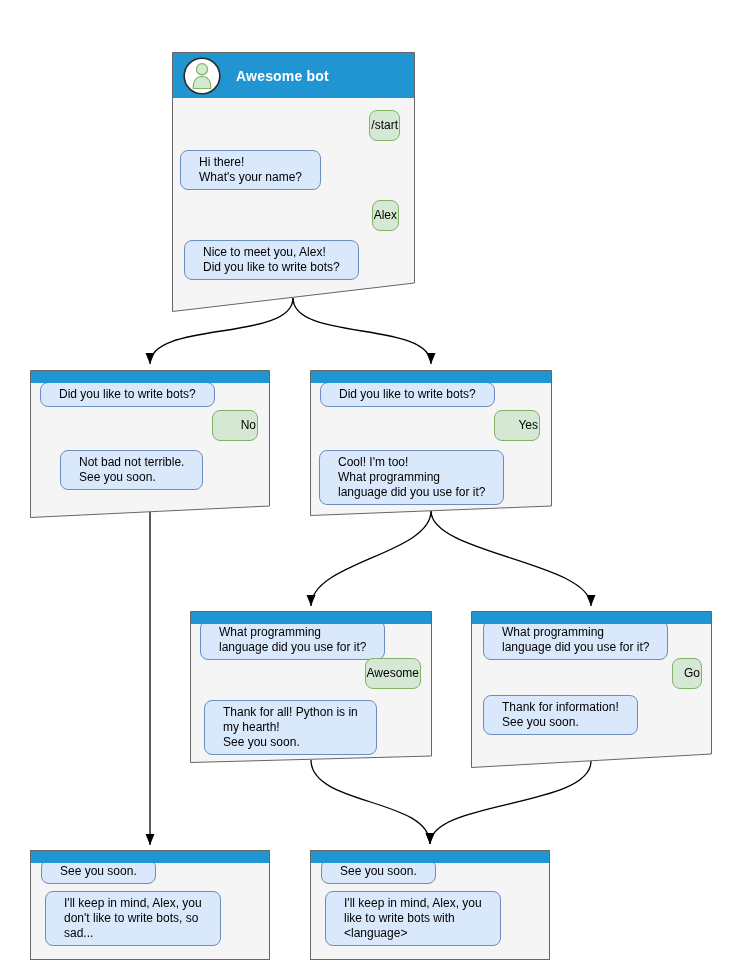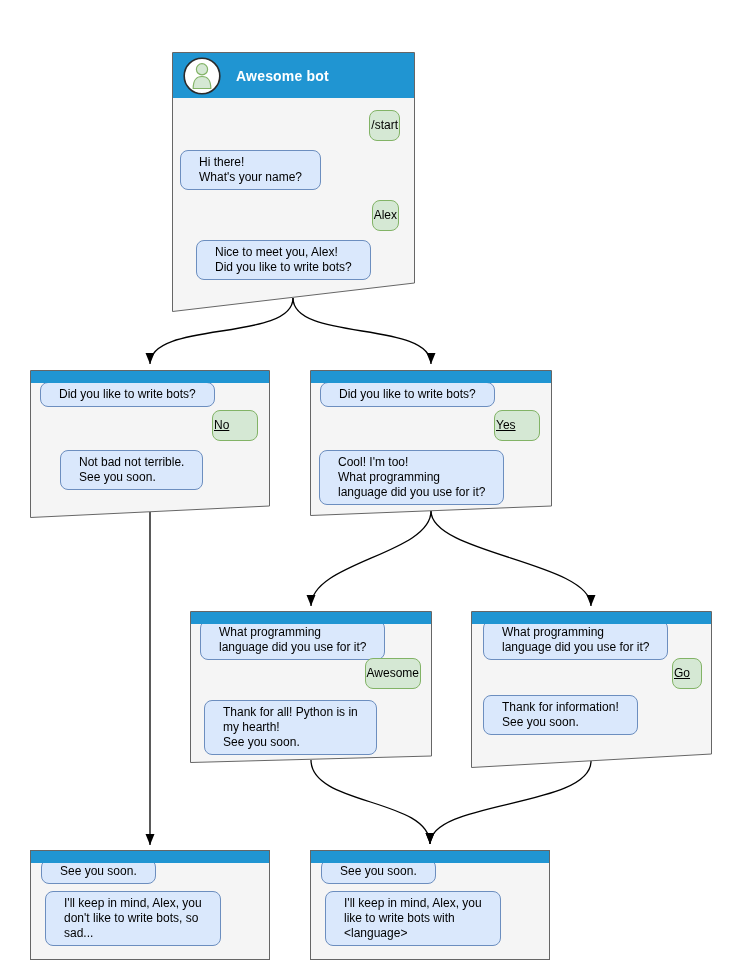--- a/index.html
+++ b/index.html
@@ -31,21 +31,21 @@
     white-space:pre-line;border-radius:8px;
   }
   .bubble.bot{
     background:var(--bot-bubble-bg,#dae8fc);border:1px solid var(--bot-bubble-border,#6c8ebf);
     padding:4px 18px;
   }
   .bubble.user{
     background:var(--user-bubble-bg,#d5e8d4);border:1px solid var(--user-bubble-border,#82b366);
     padding:7px 1px;
   }
-  .bubble.center{text-align:left;text-decoration:underline;}
+  .bubble.center{text-align:right;}
 </style>
 </head>
 <body>
 
 <div id="canvas">
 
   <svg id="arrows" width="743" height="971" viewBox="0 0 743 971">
     <defs>
       <marker id="ah" markerUnits="userSpaceOnUse" markerWidth="12" markerHeight="10" refX="11" refY="4.5" orient="auto">
         <path d="M0,0 L11,4.5 L0,9 Z"></path>
@@ -69,21 +69,21 @@
         <circle cx="19" cy="19" r="17.8" fill="#ffffff" stroke="#2b2b2b" stroke-width="1.6"></circle>
         <circle cx="19" cy="12.3" r="5.6" fill="#d5e8d4" stroke="#82b366" stroke-width="1.2"></circle>
         <path d="M10.2,31.5 C10.2,22.5 13.2,19.5 19,19.5 C24.8,19.5 27.8,22.5 27.8,31.5 Z" fill="#d5e8d4" stroke="#82b366" stroke-width="1.2"></path>
       </svg>
       <span class="bot-title">Awesome bot</span>
     </div>
     <div class="bubble user" style="right:15px;top:58px">/start</div>
     <div class="bubble bot" style="left:8px;top:98px">Hi there!
 What's your name?</div>
     <div class="bubble user" style="right:16px;top:148px">Alex</div>
-    <div class="bubble bot" style="left:24px;top:188px">Nice to meet you, Alex!
+    <div class="bubble bot" style="left:12px;top:188px">Nice to meet you, Alex!
 Did you like to write bots?</div>
   </div>
 
   <div class="win" style="left:30px;top:350px;width:240px;height:148px">
     <svg class="shape" width="240" height="148" viewBox="0 0 240 148">
       <polygon points="0.5,0.5 239.5,0.5 239.5,136 0.5,147.5"></polygon>
     </svg>
     <div class="titlebar"></div>
     <div class="bubble bot" style="left:10px;top:12px">Did you like to write bots?</div>
     <div class="bubble user center" style="right:12px;top:40px;width:42px">No</div>

